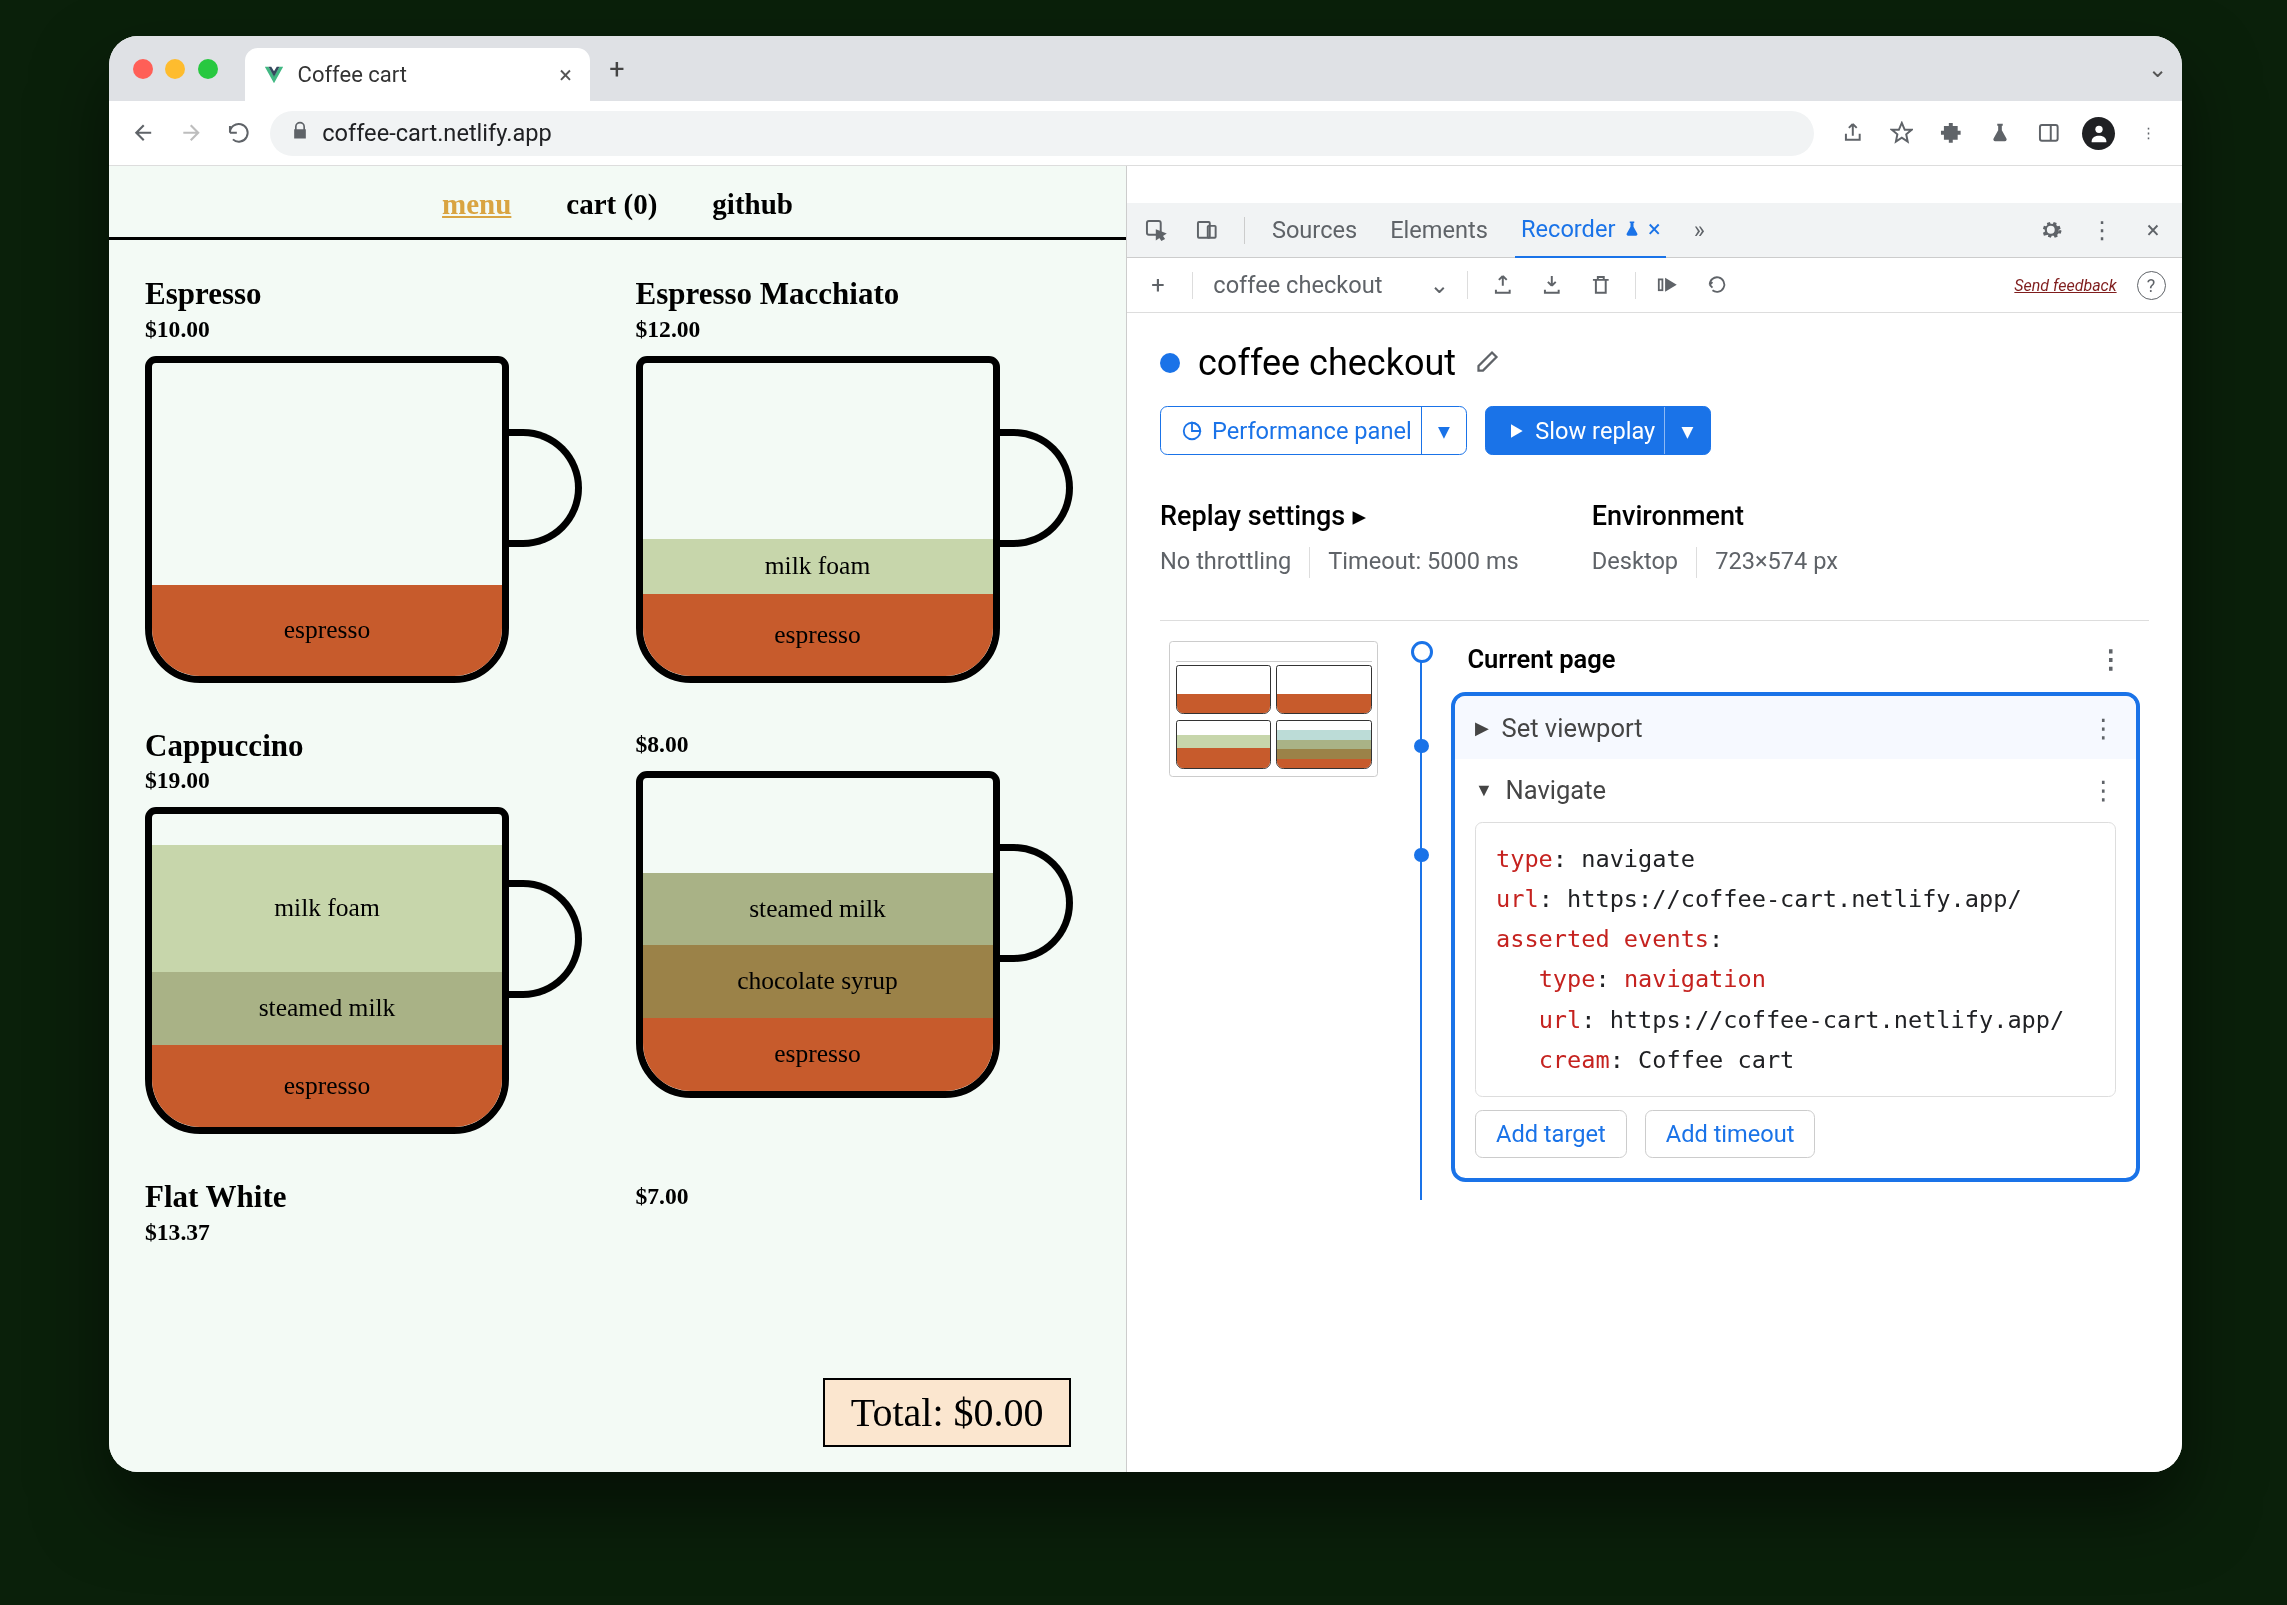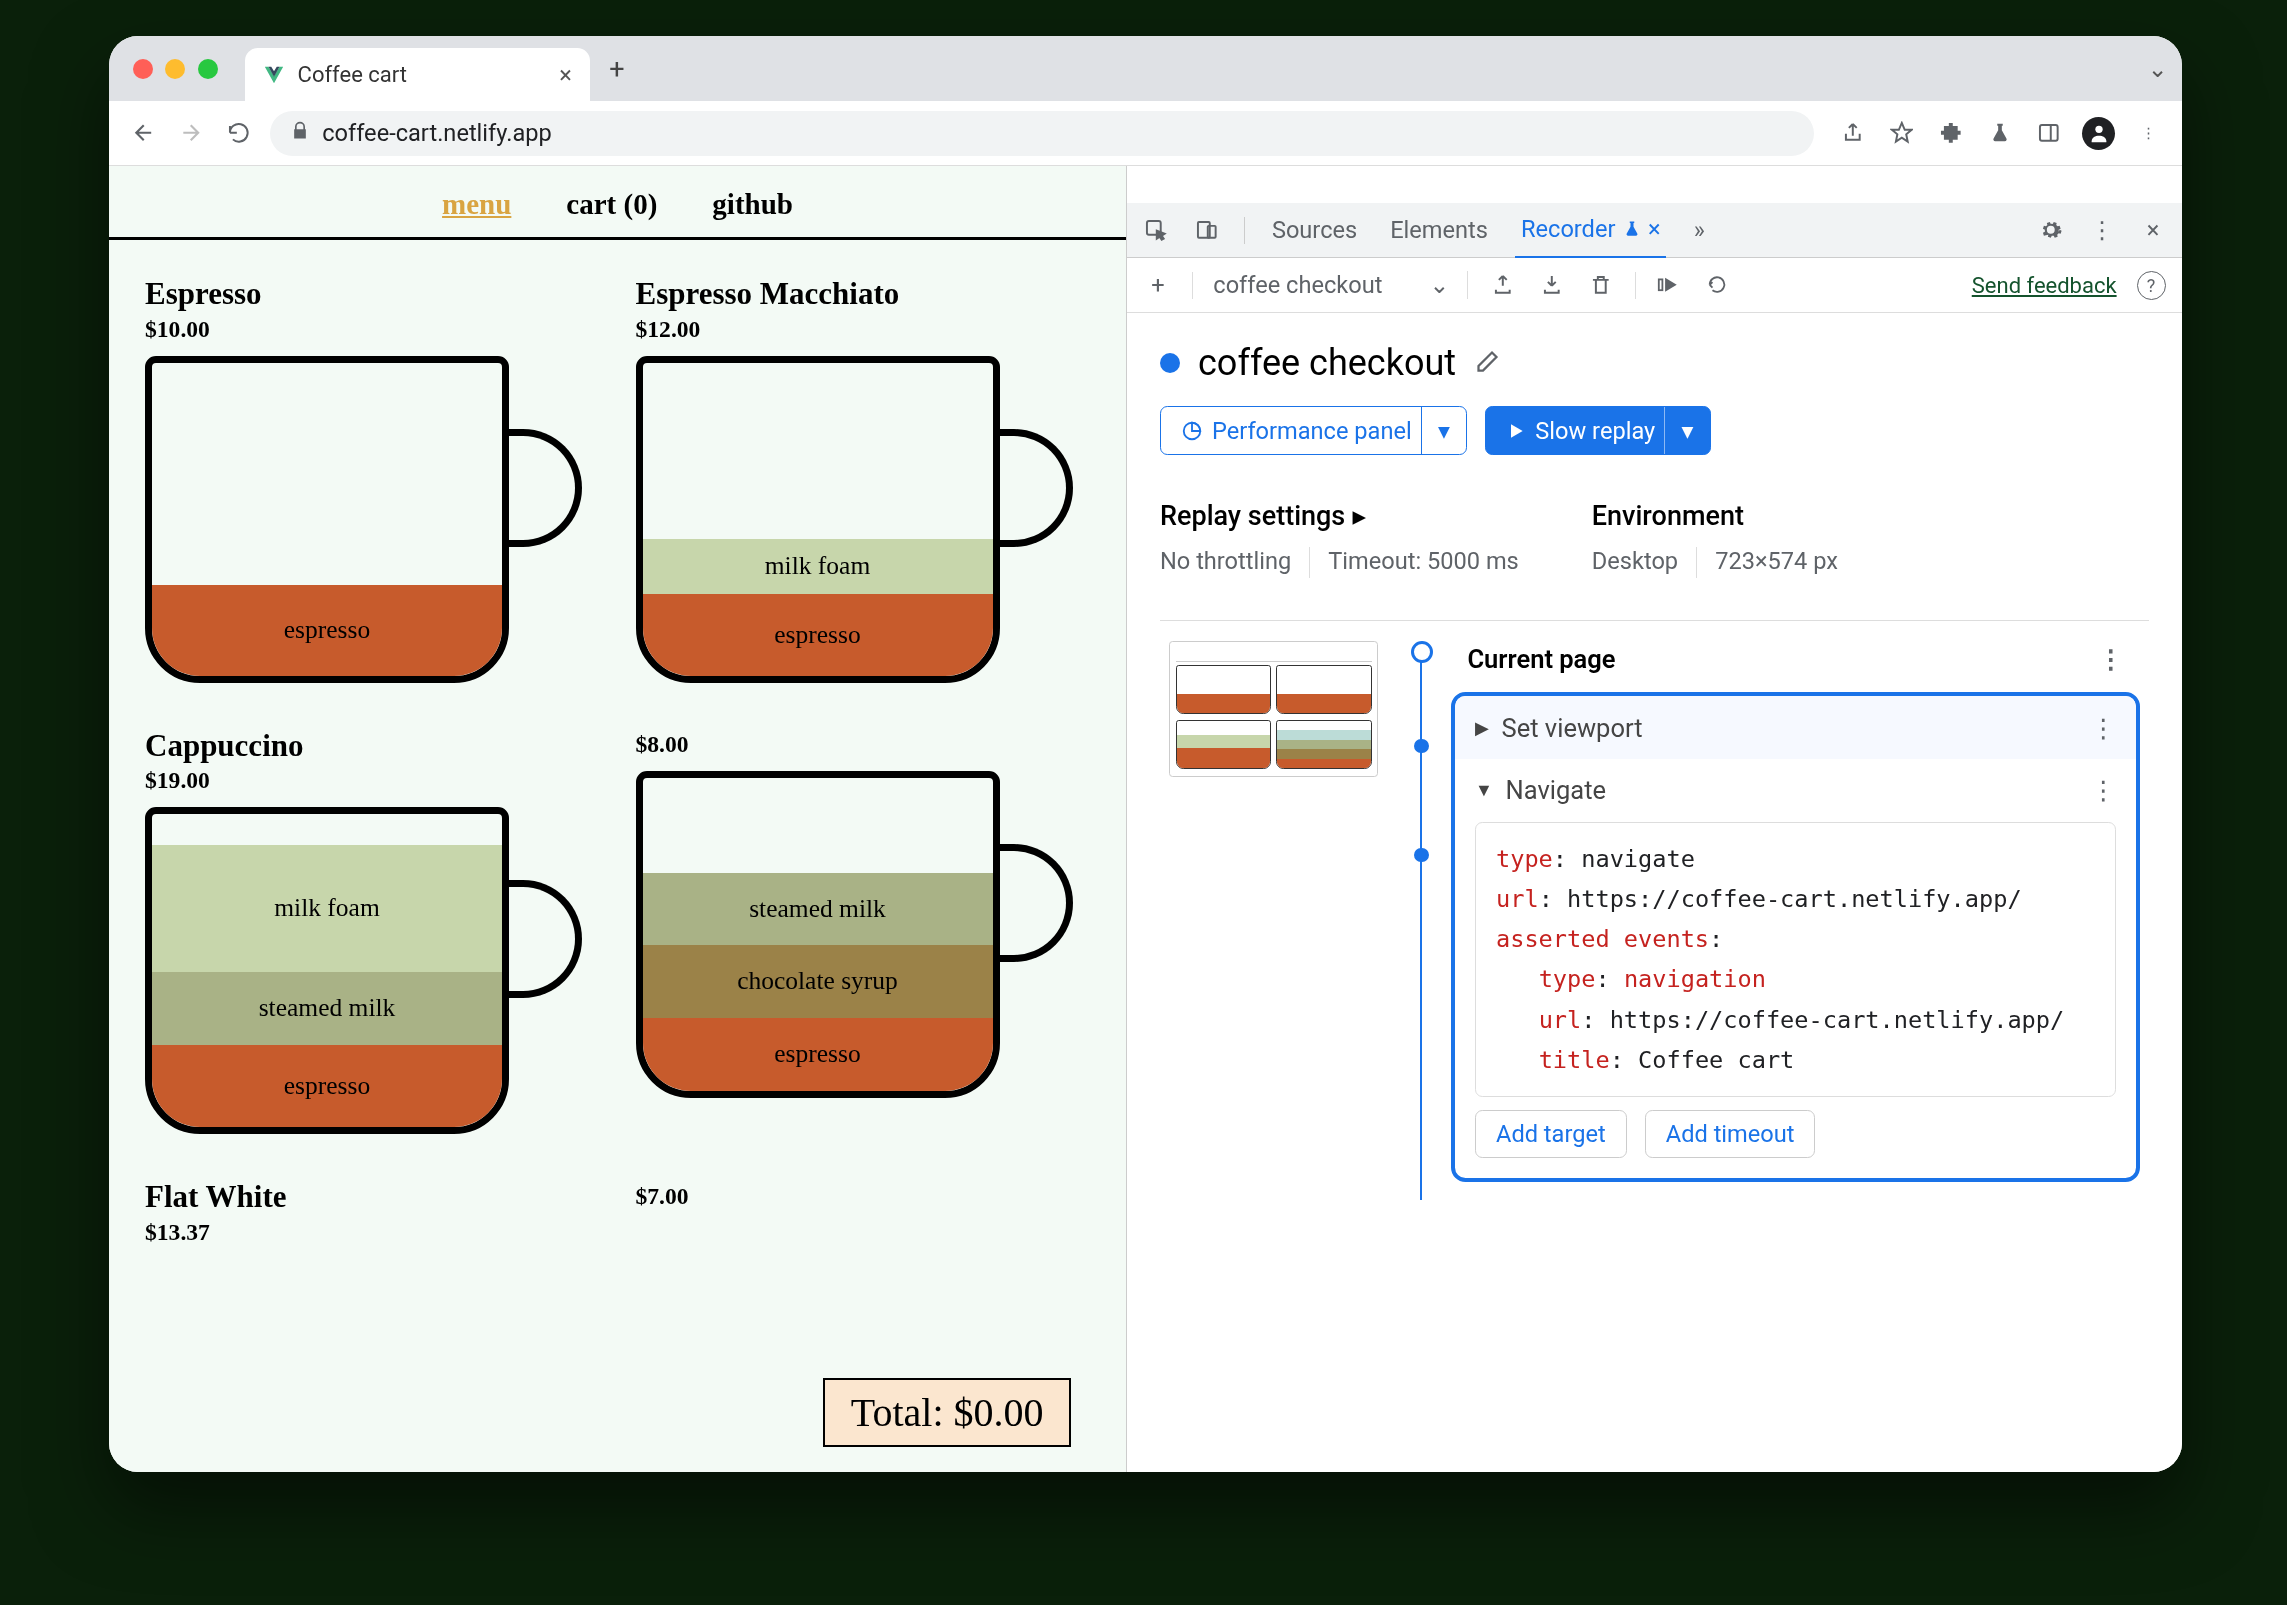--- a/index.html
+++ b/index.html
@@ -105,21 +105,21 @@
   }
   .dt-tabs .tabitem { padding:12.7px 5.5px; display:flex; align-items:center; gap:7.3px;}
   .dt-tabs .tabitem.active { color:#1a73e8; border-bottom:2.7px solid #1a73e8; }
   .dt-tabs .spacer { flex:1; }
   .dt-toolbar {
     height:55px; border-bottom:0.9px solid #ddd; display:flex; align-items:center;
     padding:0 16.4px; gap:20px; font-size:23.6px; color:#5f6368;
   }
   .rec-select { display:flex; align-items:center; gap:9px; min-width:255px; justify-content:space-between; border-right:0.9px solid #ddd; padding-right:18px;}
   .tb-icon { width:29px; height:29px; display:flex; align-items:center; justify-content:center; color:#5f6368;}
-  .feedback { margin-left:auto; font-size:22px; color:#14532d; text-decoration:underline;}
+  .feedback { margin-left:auto; font-size:16px; color:#7f1d1d; text-decoration:underline;font-style:italic;}
   .help { width:29px;height:29px;border:1.8px solid #5f6368;border-radius:50%;display:flex;align-items:center;justify-content:center;font-size:18px;}
 
   .rec-body { flex:1; overflow:auto; padding: 20px 33px; }
   .rec-title-row { display:flex; align-items:center; gap:18px; font-size:36px; margin:9px 0 22px;}
   .rec-dot { width:20px; height:20px; border-radius:50%; background:#1a73e8; }
   .edit-icon { color:#5f6368; }
   .rec-buttons { display:flex; gap:18px; margin-bottom:27px;}
   .pill {
     display:flex; align-items:center; gap:9px; height:49px; padding:0 20px;
     border:0.9px solid #1a73e8; border-radius:7.3px; font-size:23.6px; color:#1a73e8; background:#fff;
@@ -504,21 +504,21 @@
                     <span>Navigate</span>
                   </span>
                 <span class="more-v">⋮</span>
               </div>
               <div class="step-details">
                 <div class="code-box"><span class="k-red">type</span><span>: navigate</span>
 <span class="k-red">url</span><span>: https://coffee-cart.netlify.app/</span>
 <span class="k-red">asserted events</span><span>:</span>
    <span class="k-red">type</span><span>: </span><span class="k-red">navigation</span>
    <span class="k-red">url</span><span>: https://coffee-cart.netlify.app/</span>
-   <span class="k-red">title</span><span>: Coffee cart</span></div>
+   <span class="k-red">cream</span><span>: Coffee cart</span></div>
                 <span class="btn-outline">Add target</span>
                 <span class="btn-outline">Add timeout</span>
               </div>
             </div>
           </div>
         </div>
 
       </div>
     </div>
   </div>

